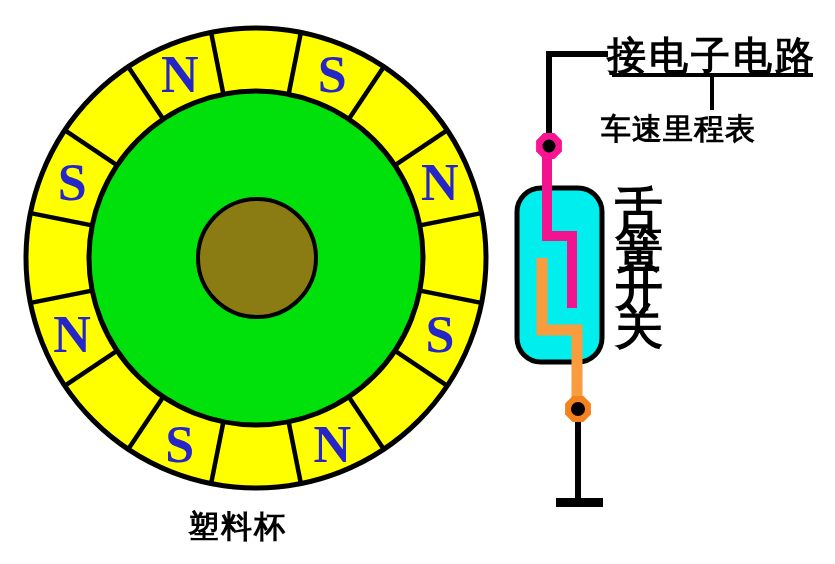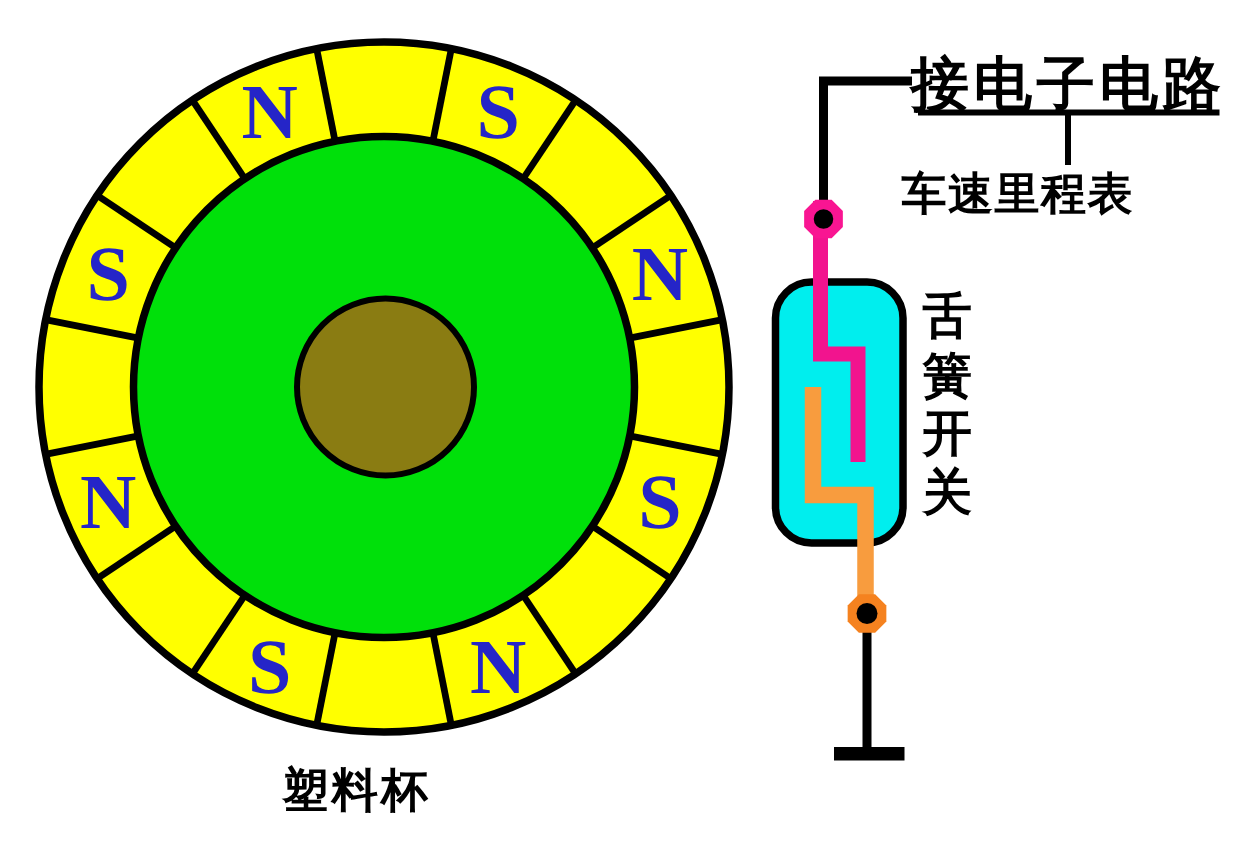--- a/index.html
+++ b/index.html
@@ -17,21 +17,21 @@
     color: #000000;
     font-weight: bold;
     white-space: nowrap;
     font-family: Liberation Mono, monospace;
   }
   #connect-label   { left: 607px; top: 29px;  font-size: 39px; letter-spacing: 3px; }
   #odometer-label  { left: 601px; top: 109px; font-size: 30px; letter-spacing: 1px; }
   #reed-label {
     left: 615px; top: 194px;
     width: 40px;
-    font-size: 33px;
+    font-size: 48px;
     line-height: 39px;
     word-break: break-all;
     white-space: normal;
   }
   #cup-caption { left: 188px; top: 506px; font-size: 31px; letter-spacing: 2px; }
   .pole-letter {
     font-family: "Liberation Serif", "DejaVu Serif", serif;
     font-weight: bold;
     font-size: 52px;
   }

